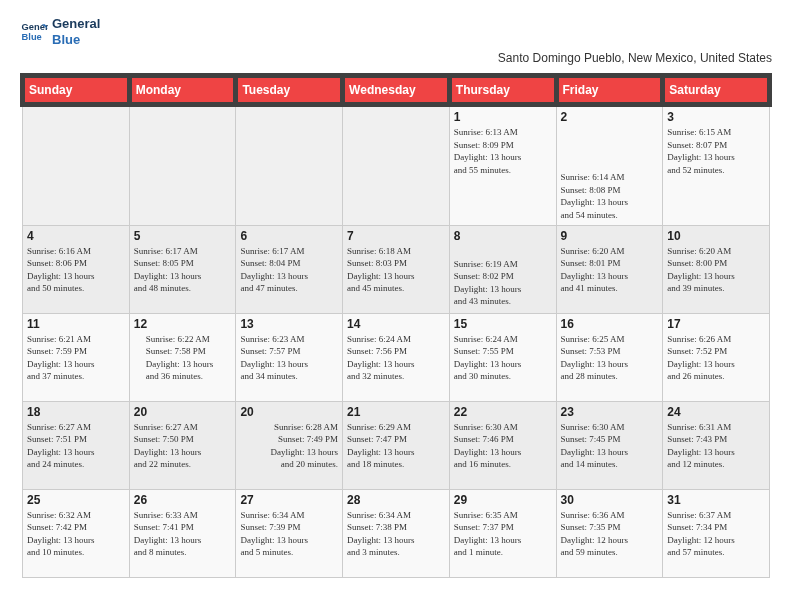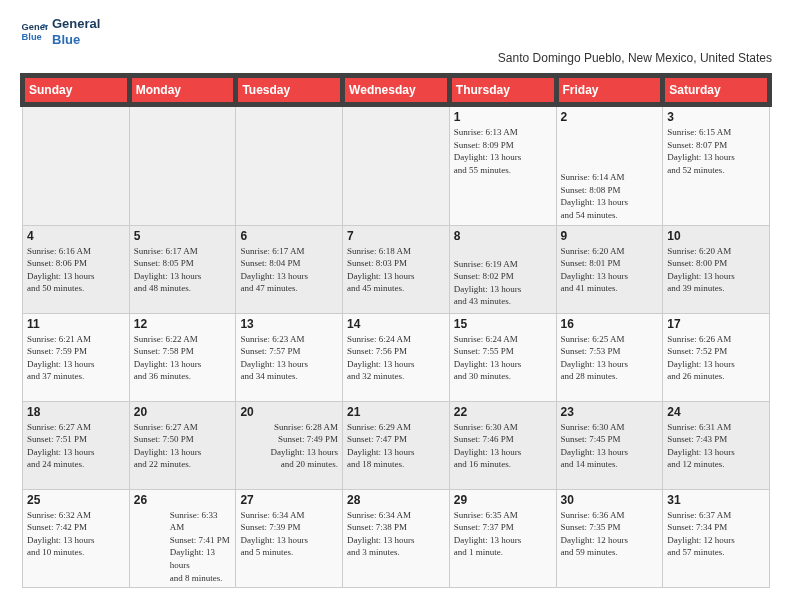--- a/index.html
+++ b/index.html
@@ -202,21 +202,21 @@
       <tr>
         <td>
           <span class="day-number">11</span>
           <div class="day-info" style="white-space: pre-line;">Sunrise: 6:21 AM
 Sunset: 7:59 PM
 Daylight: 13 hours
 and 37 minutes.</div>
         </td>
         <td>
           <span class="day-number">12</span>
-          <div class="day-info" style="white-space: pre-line;">Sunrise: 6:22 AM
+          <div class="day-info" style="white-space: pre-line; margin-left: 12px;">Sunrise: 6:22 AM
 Sunset: 7:58 PM
 Daylight: 13 hours
 and 36 minutes.</div>
         </td>
         <td>
           <span class="day-number">13</span>
           <div class="day-info" style="white-space: pre-line;">Sunrise: 6:23 AM
 Sunset: 7:57 PM
 Daylight: 13 hours
 and 34 minutes.</div>
@@ -304,21 +304,21 @@
       <tr>
         <td>
           <span class="day-number">25</span>
           <div class="day-info" style="white-space: pre-line;">Sunrise: 6:32 AM
 Sunset: 7:42 PM
 Daylight: 13 hours
 and 10 minutes.</div>
         </td>
         <td>
           <span class="day-number">26</span>
-          <div class="day-info" style="white-space: pre-line; margin-left: 36px;">Sunrise: 6:33 AM
+          <div class="day-info" style="white-space: pre-line;">Sunrise: 6:33 AM
 Sunset: 7:41 PM
 Daylight: 13 hours
 and 8 minutes.</div>
         </td>
         <td>
           <span class="day-number">27</span>
           <div class="day-info" style="white-space: pre-line;">Sunrise: 6:34 AM
 Sunset: 7:39 PM
 Daylight: 13 hours
 and 5 minutes.</div>

